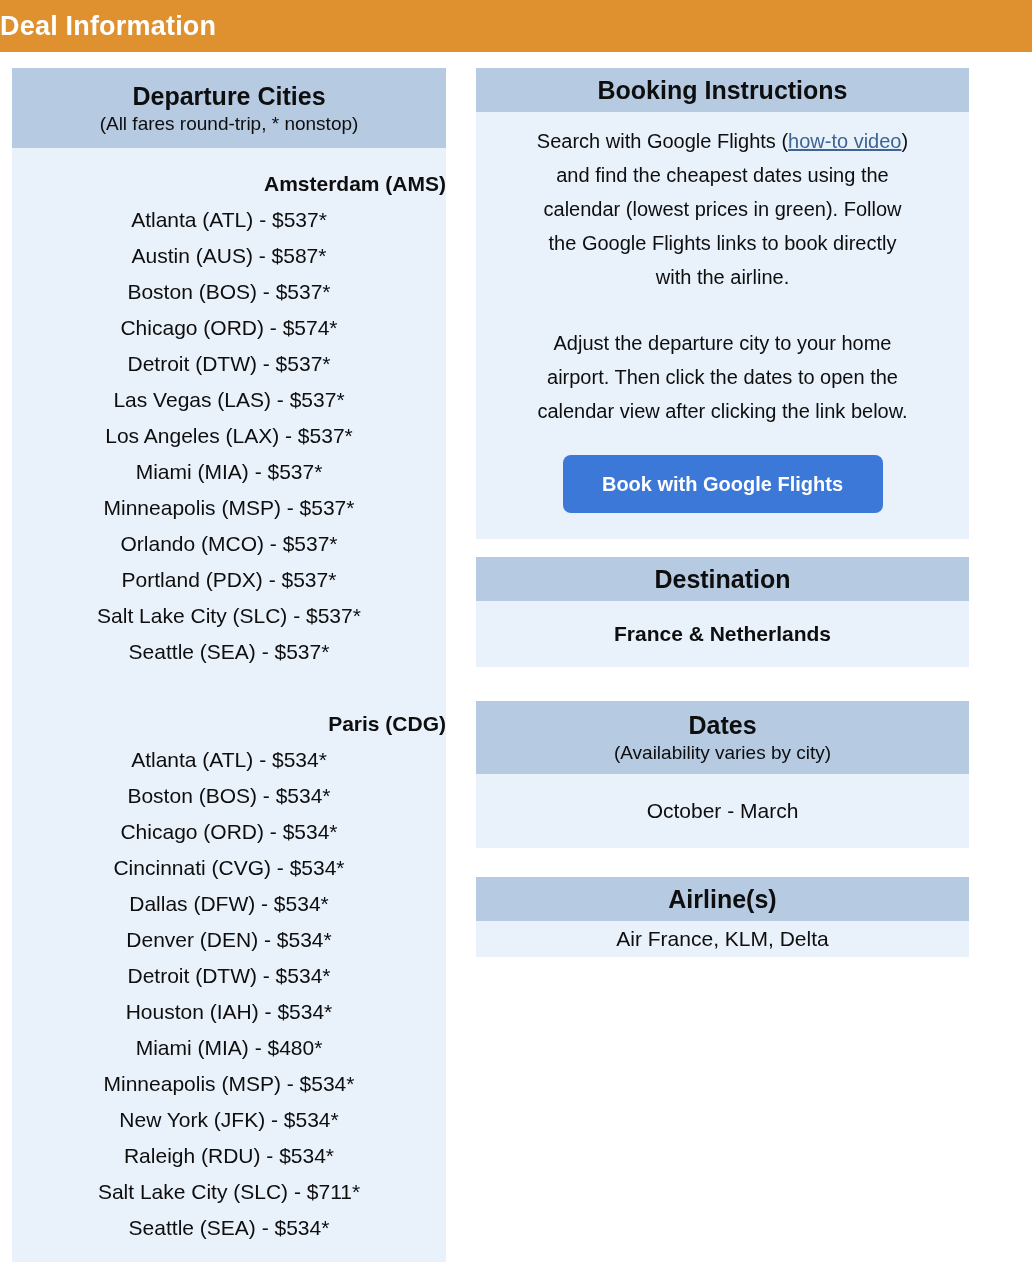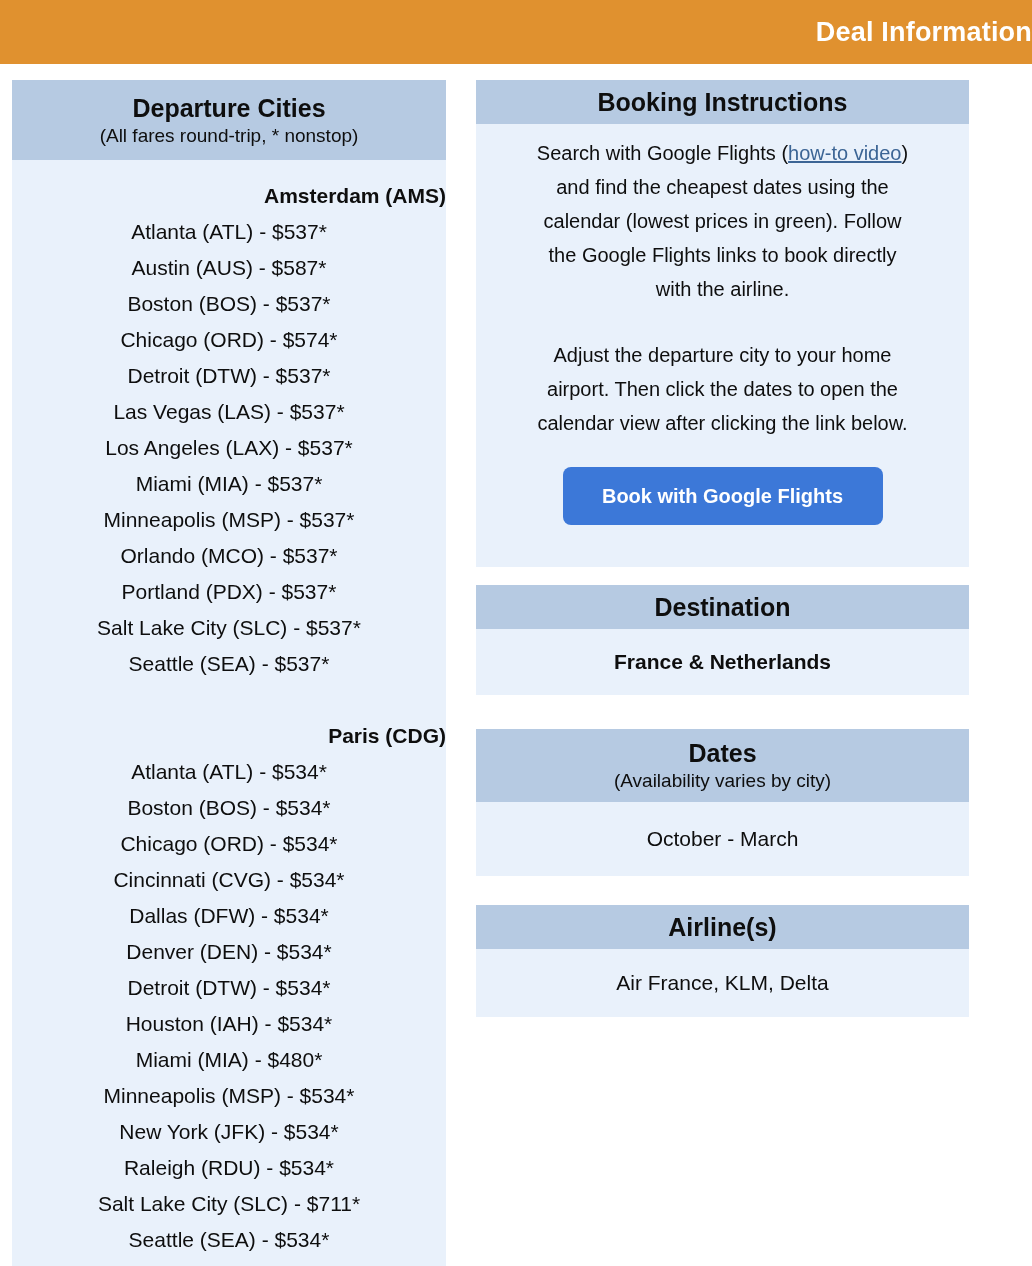--- a/index.html
+++ b/index.html
@@ -10,25 +10,25 @@
   body {
     width: 1032px;
     height: 1266px;
     overflow: hidden;
     font-family: "Liberation Sans", sans-serif;
     color: #0e0e0e;
     -webkit-font-smoothing: antialiased;
   }
   
   .banner {
-    height: 64px;
+    height: 52px;
     background: #e0912f;
     display: flex;
     align-items: center;
-    justify-content: flex-end;
+    justify-content: flex-start;
   }
   .banner-title {
     color: #ffffff;
     font-size: 27px;
     font-weight: bold;
     letter-spacing: 0.2px;
   }
   
   .columns {
     display: flex;
@@ -78,21 +78,21 @@
     line-height: 28px;
   }
   .dates-subtitle {
     font-size: 19px;
     font-weight: normal;
     line-height: 27px;
   }
   .dates-header { padding: 10px 0 8px; }
 
   .booking-body {
-    padding: 12px 20px 42px;
+    padding: 12px 20px 26px;
     font-size: 20px;
     line-height: 34px;
   }
   .booking-paragraph {
     margin: 0 0 32px 0;
     white-space: pre-line;
   }
   .booking-paragraph.second { margin: 0 0 27px 0; }
   .howto-link {
     color: #3c6595;
@@ -116,21 +116,21 @@
   .destination-body {
     padding: 21px 12px;
     font-size: 21px;
     font-weight: bold;
   }
   .dates-body {
     padding: 25px 0;
     font-size: 21px;
   }
   .airlines-body {
-    padding: 22px 0;
+    padding: 6px 0;
     font-size: 21px;
   }
 </style>
 </head>
 <body>
 
 <div class="banner">
   <span class="banner-title">Deal Information</span>
 </div>
 

